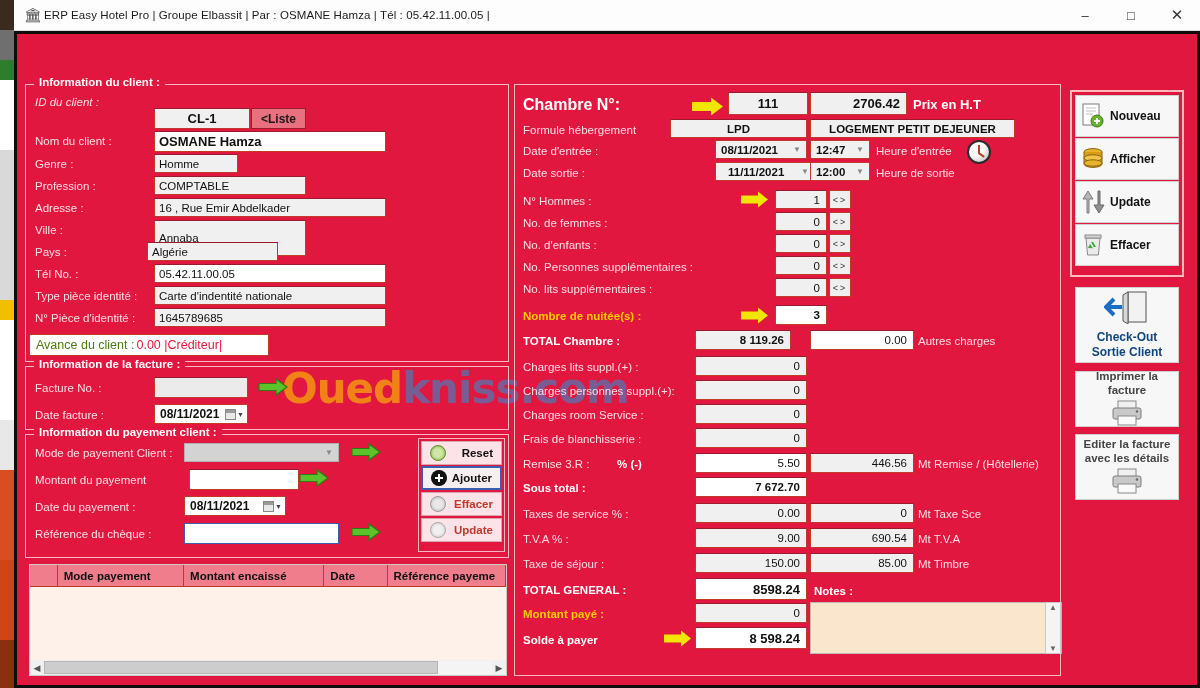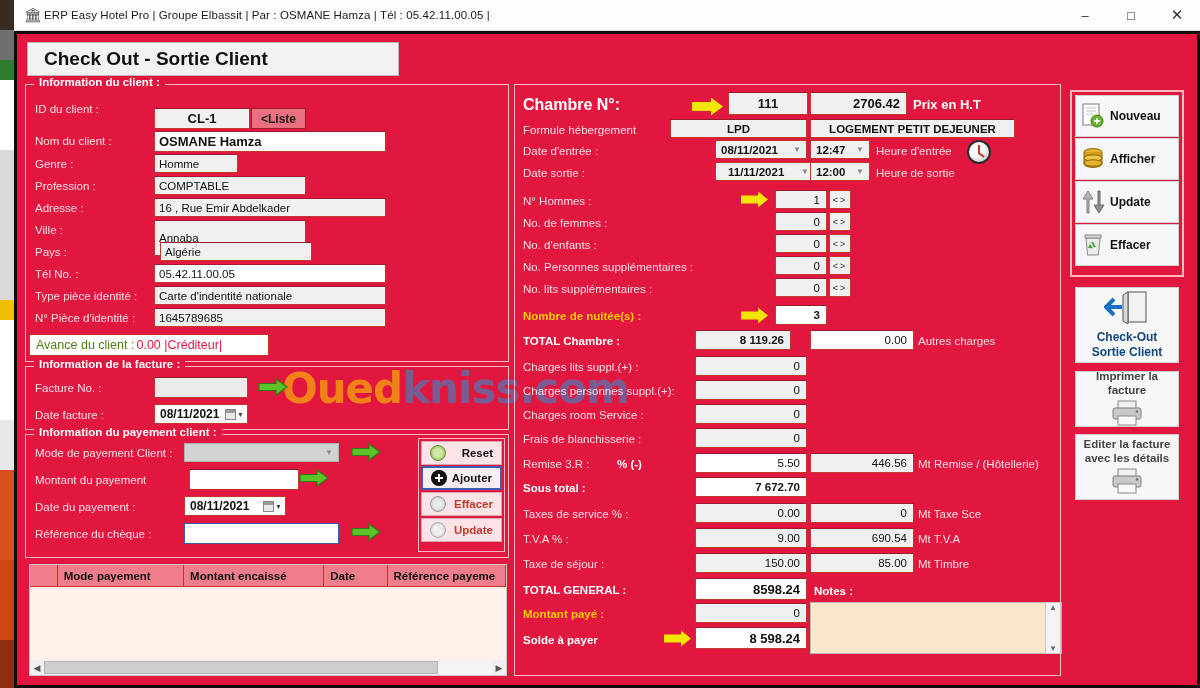--- a/index.html
+++ b/index.html
@@ -164,49 +164,48 @@
     <div class="tb-ctrls">
       <div class="tb-btn">–</div>
       <div class="tb-btn">□</div>
       <div class="tb-btn close">✕</div>
     </div>
   </div>
 
   <div class="formframe">
   <div class="formbody">
 
-    <div class="pagetitle">Check Out - Sortie Client</div>
 
     <div class="wm">
       <span class="o">Oued</span><span class="k">kniss.com</span>
     </div>
 
     <div class="group" style="left:8px;top:50px;width:484px;height:278px;">
       <div class="legend">Information du client :</div>
     </div>
 
-    <div class="lbl" style="left:18px;top:69px;">ID du client :</div>
+    <div class="lbl" style="left:18px;top:62px;font-style:italic;">ID du client :</div>
     <div class="lbl" style="left:18px;top:101px;">Nom du client  :</div>
     <div class="lbl" style="left:18px;top:124px;">Genre :</div>
     <div class="lbl" style="left:18px;top:146px;">Profession :</div>
     <div class="lbl" style="left:18px;top:168px;">Adresse :</div>
     <div class="lbl" style="left:18px;top:190px;">Ville :</div>
     <div class="lbl" style="left:18px;top:212px;">Pays :</div>
     <div class="lbl" style="left:18px;top:234px;">Tél No. :</div>
     <div class="lbl" style="left:18px;top:256px;">Type  pièce identité :</div>
     <div class="lbl" style="left:18px;top:278px;">N° Pièce d'identité :</div>
 
     <div class="fld c bold" style="left:137px;top:74px;width:96px;height:21px;font-size:13px;">CL-1</div>
     <div class="btn-liste" style="left:234px;top:74px;width:55px;height:21px;">&lt;Liste</div>
     <div class="fld wt bold" style="left:137px;top:97px;width:232px;height:21px;font-size:13px;">OSMANE Hamza</div>
     <div class="fld" style="left:137px;top:120px;width:84px;height:19px;">Homme</div>
     <div class="fld" style="left:137px;top:142px;width:152px;height:19px;">COMPTABLE</div>
     <div class="fld" style="left:137px;top:164px;width:232px;height:19px;">16 , Rue Emir Abdelkader</div>
     <div class="fld" style="left:137px;top:186px;width:152px;height:36px;">Annaba</div>
-    <div class="fld" style="left:143px;top:208px;width:152px;height:19px;">Algérie</div>
+    <div class="fld" style="left:130px;top:208px;width:131px;height:19px;">Algérie</div>
     <div class="fld wt" style="left:137px;top:230px;width:232px;height:19px;">05.42.11.00.05</div>
     <div class="fld" style="left:137px;top:252px;width:232px;height:19px;">Carte d'indentité nationale</div>
     <div class="fld" style="left:137px;top:274px;width:232px;height:19px;">1645789685</div>
 
     <div class="avance" style="left:12px;top:300px;width:240px;height:22px;">
       <span class="k">Avance du client   :</span>
       <span class="v">0.00 |Créditeur|</span>
     </div>
 
     <div class="group" style="left:8px;top:332px;width:484px;height:64px;">

